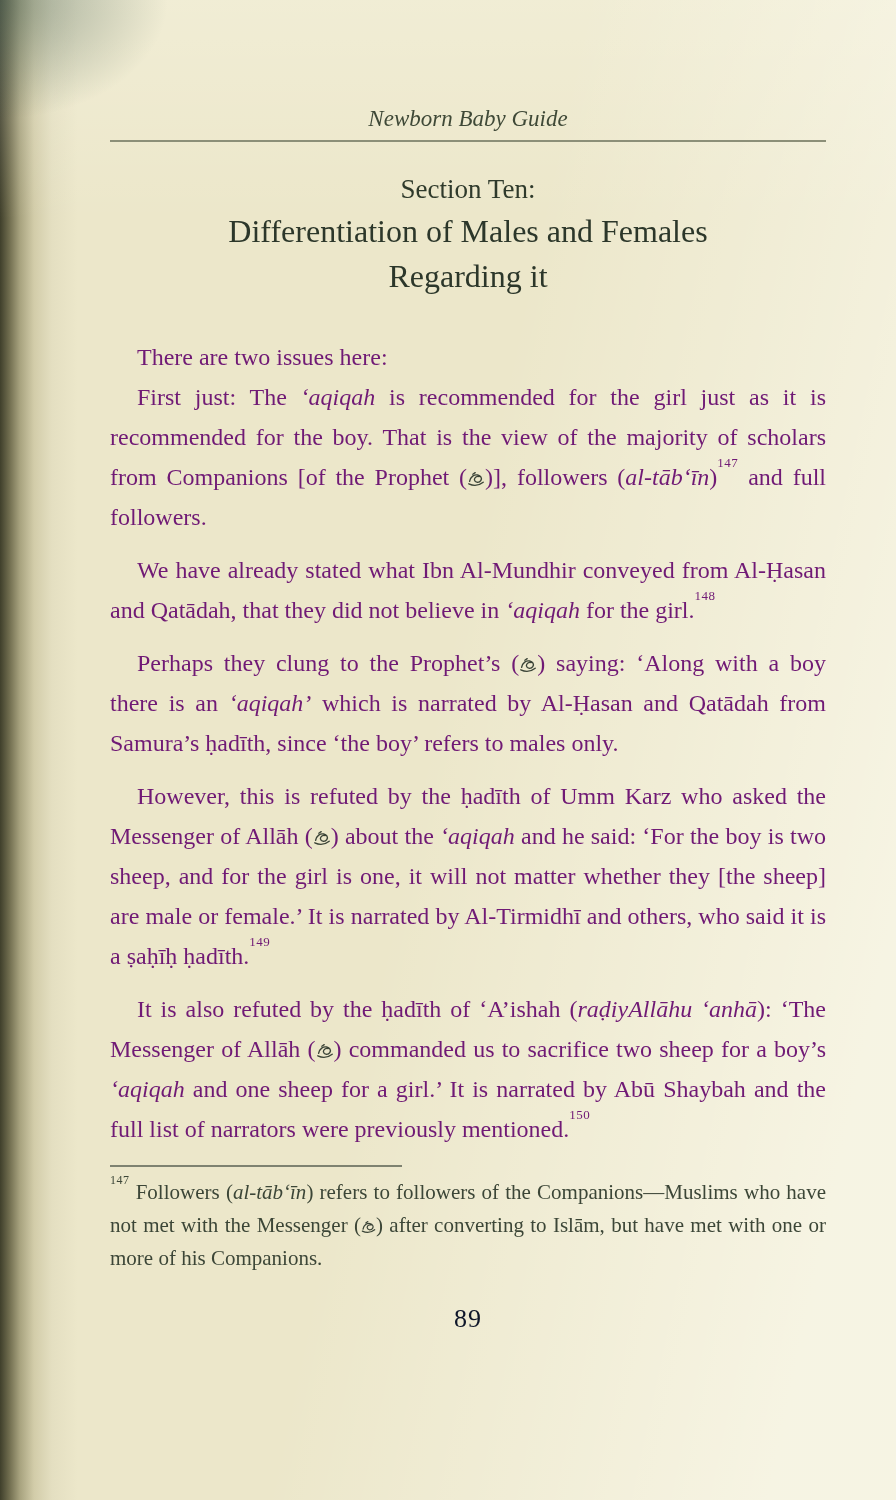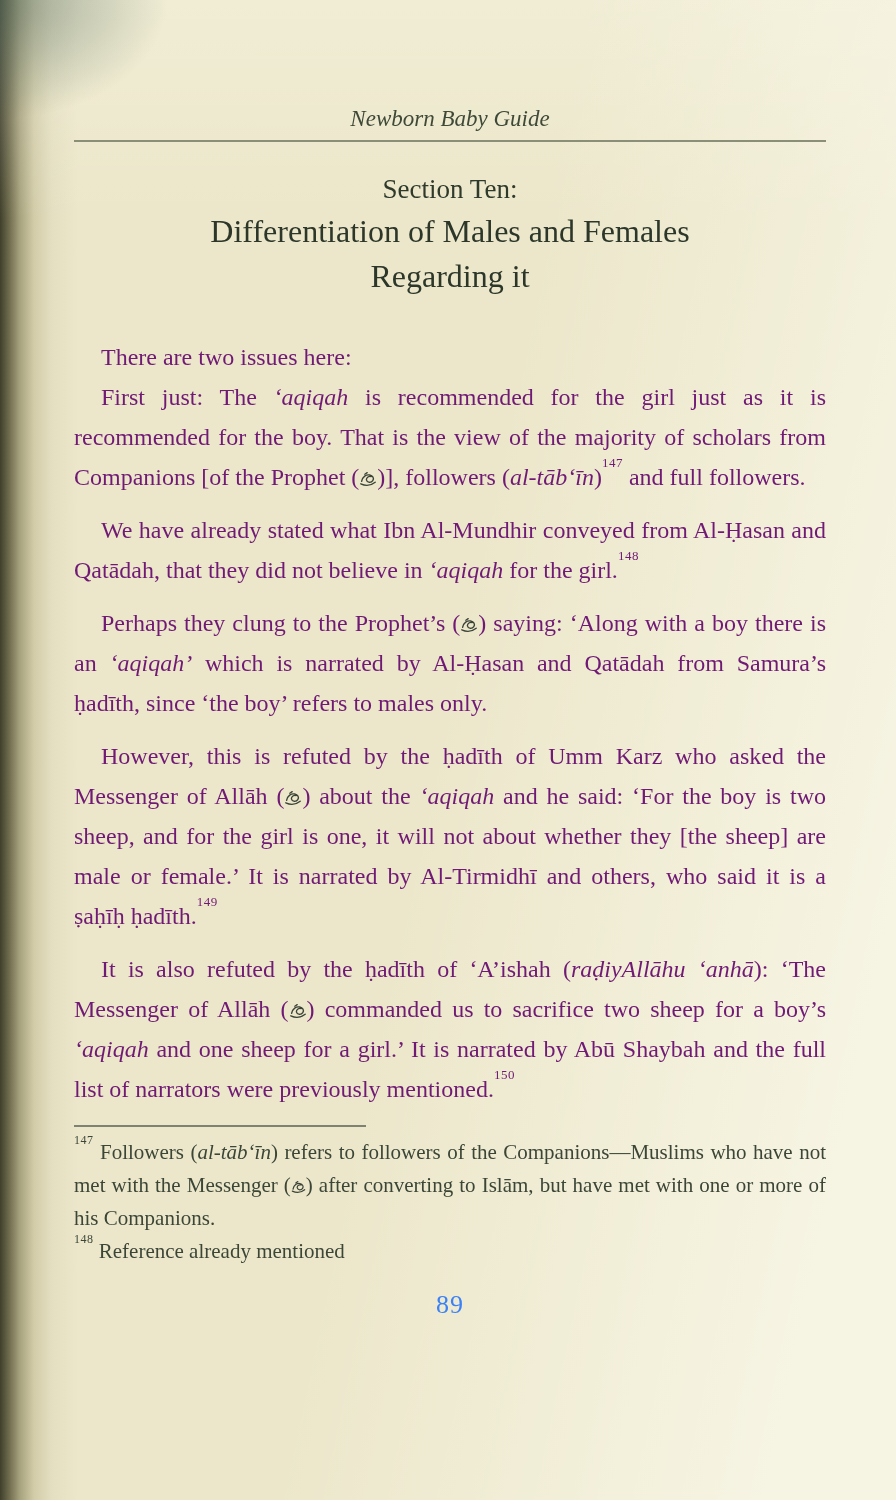--- a/index.html
+++ b/index.html
@@ -9,21 +9,21 @@
     color:#3a4336;
     background:
       radial-gradient(240px 170px at 0px 0px, rgba(32,62,48,0.40), rgba(32,62,48,0) 70%),
       linear-gradient(102deg, rgba(255,255,250,0) 48%, rgba(255,255,248,0.55) 90%),
       linear-gradient(to bottom, rgba(255,255,245,0.25), rgba(255,255,245,0) 220px),
       linear-gradient(to right, #3f3f2b 0px, #6e6b4d 9px, #a8a37f 20px, #d2cca9 34px, #e4dfc1 52px, #ece7ca 78px);
     overflow:hidden;
   }
   .page{
     box-sizing:border-box;width:896px;height:1340px;
-    padding:106px 70px 0 74px;position:relative;
+    padding:106px 70px 0 110px;position:relative;
   }
   .running-header{
     text-align:center;font-style:italic;font-size:23px;color:#3f4937;
   }
   .header-rule{
     margin-top:8px;height:2px;background:#8c8f78;border:none;
   }
   .kicker{
     margin-top:32px;text-align:center;font-size:27px;color:#2f3a2b;
   }
@@ -47,21 +47,21 @@
   .saw svg{display:block;width:100%;height:100%;}
   .footnotes{
     margin-top:16px;font-size:21px;line-height:33px;text-align:justify;color:#3c4637;
   }
   .fn-rule{width:292px;height:2px;background:#7e8270;margin:0 0 9px 0;}
   .footnotes p{margin:0;}
   sup.fnmark{
     font-size:12px;line-height:0;position:relative;top:-7px;letter-spacing:0.5px;
   }
   .page-number{
-    margin-top:22px;text-align:center;font-size:26px;color:#3b82f6;letter-spacing:1px;
+    margin-top:29px;text-align:center;font-size:26px;color:#0f172a;letter-spacing:1px;
   }
 </style>
 </head>
 <body>
 
 <div class="page">
 
   <div class="running-header">Newborn Baby Guide</div>
   <div class="header-rule"></div>
 
@@ -83,38 +83,37 @@
     <p class="gap"><span>Perhaps they clung to the Prophet’s (</span><span class="saw"><svg viewBox="0 0 22 20" fill="none" stroke="currentColor" stroke-width="1.7" stroke-linecap="round">
             <path d="M3 13c1-6 6-9 10-8 4 1 6 4 4 7-2 3-7 3-8-1 0-3 3-5 6-4"></path>
             <path d="M2 16c6 3 13 2 18-2"></path>
             <path d="M7 4l3-2"></path>
           </svg></span><span>) saying: ‘Along with a boy there is an </span><i>‘aqiqah’</i><span> which is narrated by Al-Ḥasan and Qatādah from Samura’s ḥadīth, since ‘the boy’ refers to males only.</span></p>
 
     <p class="gap"><span>However, this is refuted by the ḥadīth of Umm Karz who asked the Messenger of Allāh (</span><span class="saw"><svg viewBox="0 0 22 20" fill="none" stroke="currentColor" stroke-width="1.7" stroke-linecap="round">
             <path d="M3 13c1-6 6-9 10-8 4 1 6 4 4 7-2 3-7 3-8-1 0-3 3-5 6-4"></path>
             <path d="M2 16c6 3 13 2 18-2"></path>
             <path d="M7 4l3-2"></path>
-          </svg></span><span>) about the </span><i>‘aqiqah</i><span> and he said: ‘For the boy is two sheep, and for the girl is one, it will not about whether they [the sheep] are male or female.’ It is narrated by Al-Tirmidhī and others, who said it is a ṣaḥīḥ ḥadīth.</span><sup class="fnref">149</sup></p>
+          </svg></span><span>) about the </span><i>‘aqiqah</i><span> and he said: ‘For the boy is two sheep, and for the girl is one, it will not matter whether they [the sheep] are male or female.’ It is narrated by Al-Tirmidhī and others, who said it is a ṣaḥīḥ ḥadīth.</span><sup class="fnref">149</sup></p>
 
     <p class="gap"><span>It is also refuted by the ḥadīth of ‘A’ishah (</span><i>raḍiyAllāhu ‘anhā</i><span>): ‘The Messenger of Allāh (</span><span class="saw"><svg viewBox="0 0 22 20" fill="none" stroke="currentColor" stroke-width="1.7" stroke-linecap="round">
             <path d="M3 13c1-6 6-9 10-8 4 1 6 4 4 7-2 3-7 3-8-1 0-3 3-5 6-4"></path>
             <path d="M2 16c6 3 13 2 18-2"></path>
             <path d="M7 4l3-2"></path>
           </svg></span><span>) commanded us to sacrifice two sheep for a boy’s </span><i>‘aqiqah</i><span> and one sheep for a girl.’ It is narrated by Abū Shaybah and the full list of narrators were previously mentioned.</span><sup class="fnref">150</sup></p>
 
   </div>
 
   <div class="footnotes">
     <div class="fn-rule"></div>
 
     <p><sup class="fnmark">147</sup><span> Followers (</span><i>al-tāb‘īn</i><span>) refers to followers of the Companions—Muslims who have not met with the Messenger (</span><span class="saw" style="width:15px;height:14px;"><svg viewBox="0 0 22 20" fill="none" stroke="currentColor" stroke-width="1.8" stroke-linecap="round">
             <path d="M3 13c1-6 6-9 10-8 4 1 6 4 4 7-2 3-7 3-8-1 0-3 3-5 6-4"></path>
             <path d="M2 16c6 3 13 2 18-2"></path>
             <path d="M7 4l3-2"></path>
           </svg></span><span>) after converting to Islām, but have met with one or more of his Companions.</span></p>
 
-    <p><sup class="fnmark">148</sup><span> Reference already mentioned</span></p>
 
   </div>
 
   <div class="page-number">89</div>
 
 </div>
 
 </body></html>

